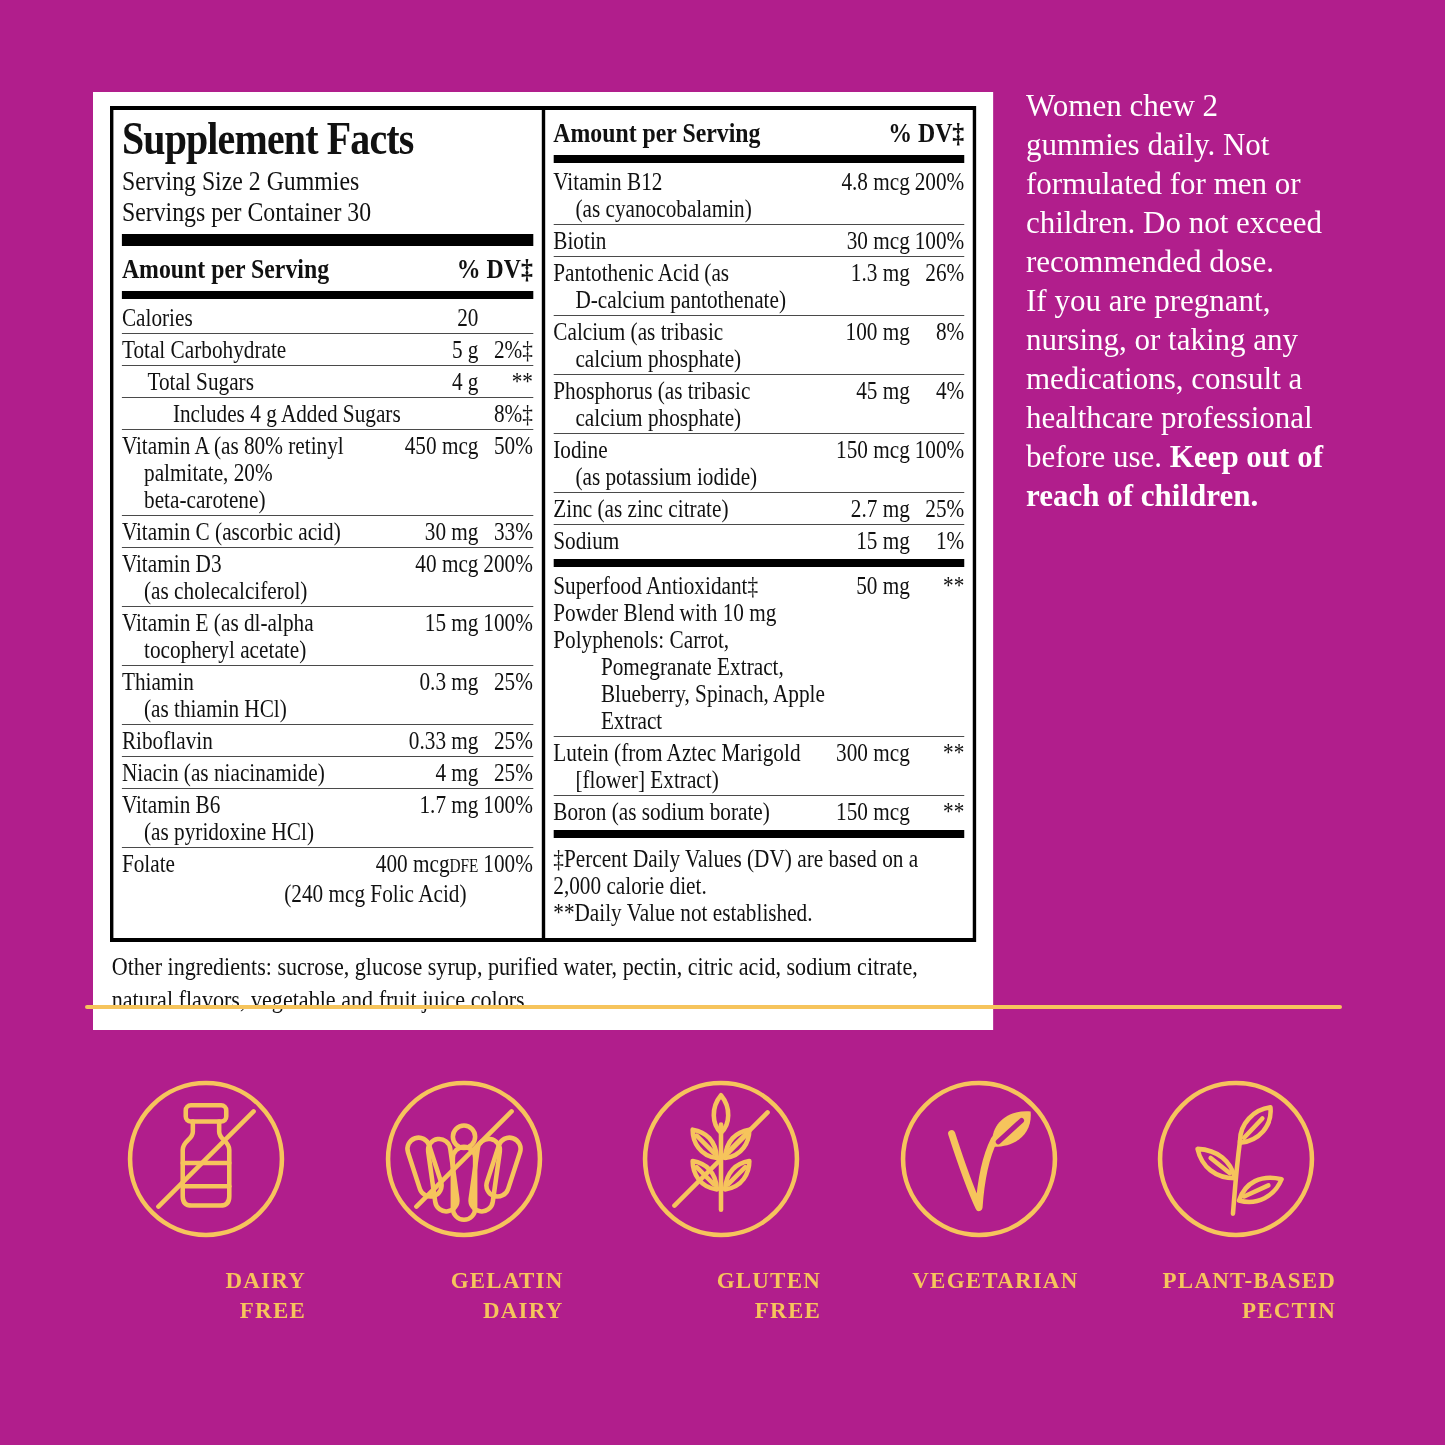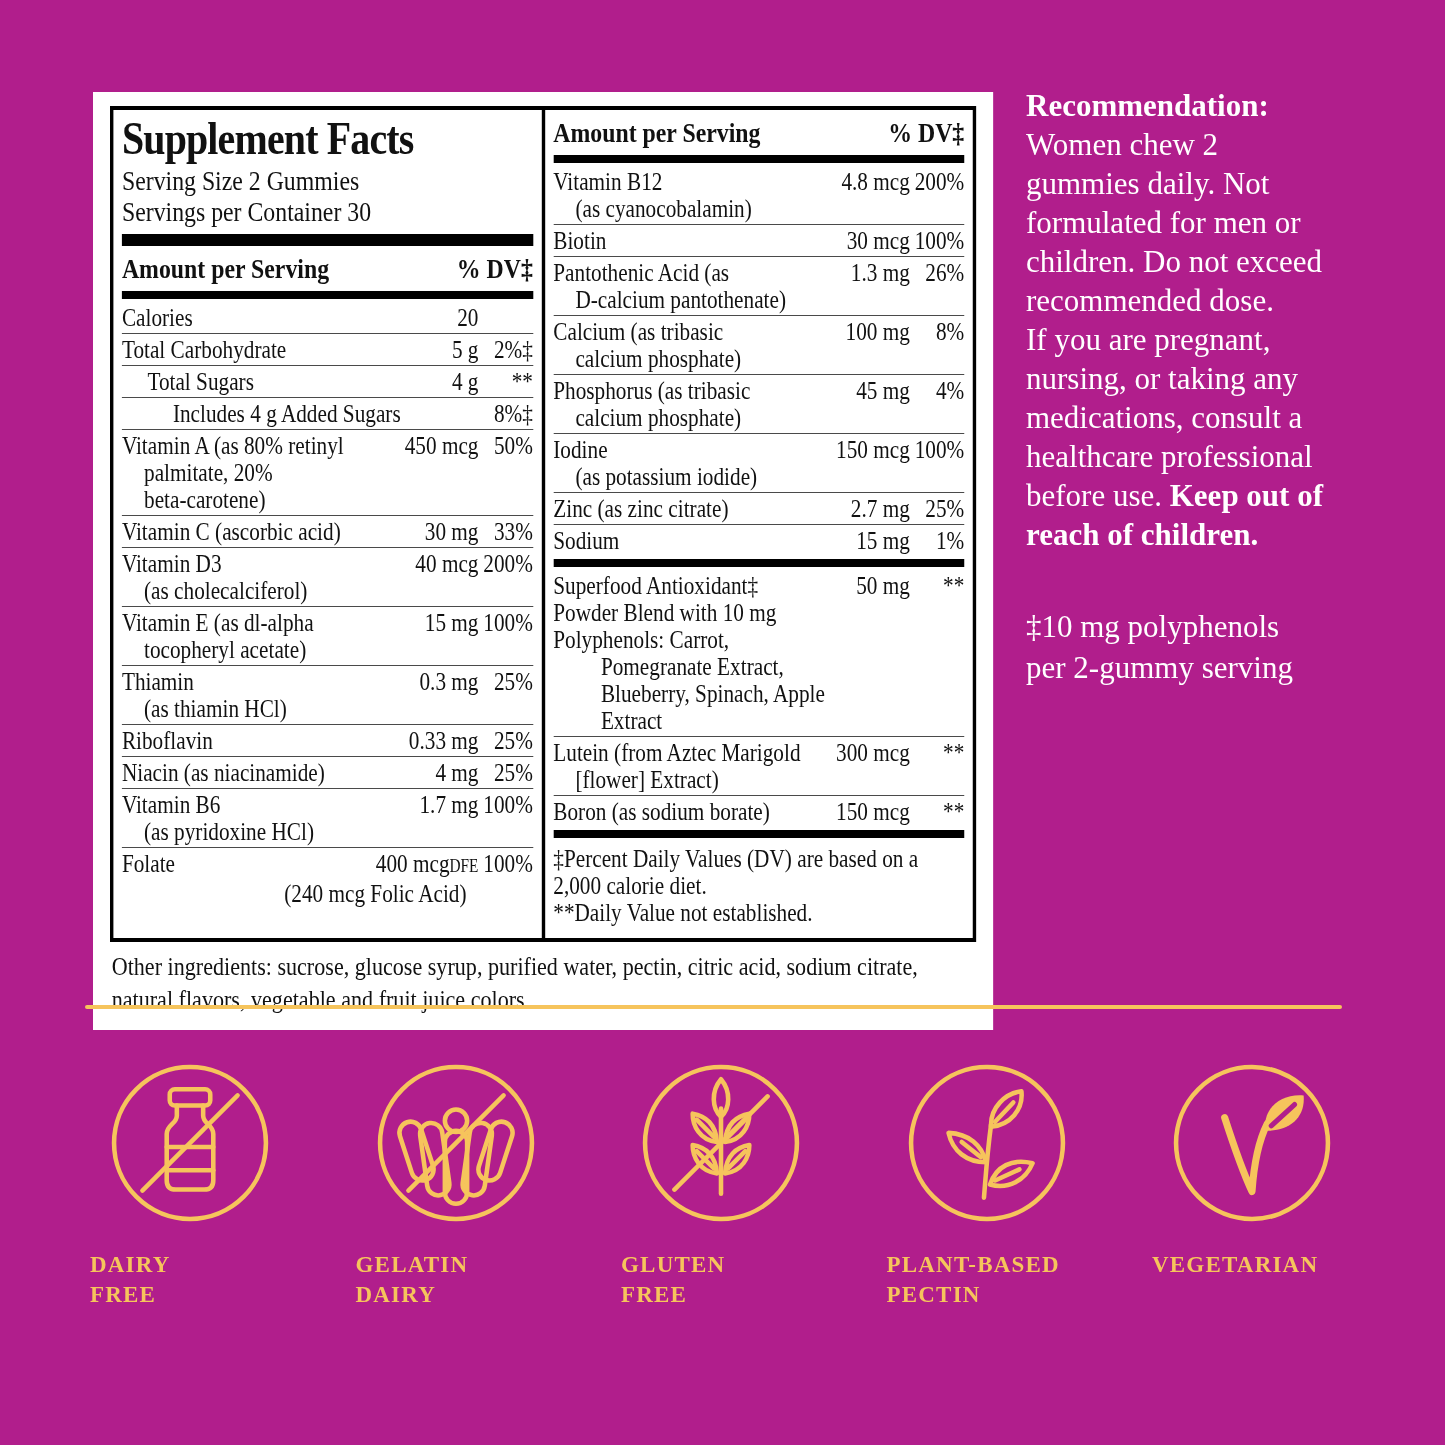--- a/index.html
+++ b/index.html
@@ -89,21 +89,21 @@
 
   
   .divider{
     position:absolute;left:85px;top:1005px;width:1257px;height:4px;
     background:var(--yellow);border-radius:2px;
   }
   .badges{
     position:absolute;left:90px;top:1062px;width:1262px;
     display:flex;justify-content:space-between;
   }
-  .badge{width:200px;margin:0;text-align:left;}
+  .badge{width:200px;margin:16px;text-align:right;}
   .badge svg{width:162px;height:162px;display:block;margin:0 auto;}
   .badge figcaption{
     margin-top:26px;color:var(--yellow);
     font-weight:bold;font-size:23px;letter-spacing:1.2px;line-height:30px;
     white-space:pre-line;
   }
   .badge svg .ln{stroke:var(--yellow);fill:none;stroke-width:4.5;stroke-linecap:round;stroke-linejoin:round;}
   .badge svg .thick{stroke-width:7;}
   .badge svg .fillleaf{fill:var(--yellow);stroke:none;}
   .badge svg .slit{stroke:var(--bg);fill:none;stroke-width:5;stroke-linecap:round;}
@@ -321,33 +321,31 @@
         <div class="footnotes">
           <div>‡Percent Daily Values (DV) are based on a 2,000 calorie diet.</div>
           <div>**Daily Value not established.</div>
         </div>
       </div>
     </div>
     <p class="other">Other ingredients: sucrose, glucose syrup, purified water, pectin, citric acid, sodium citrate, natural flavors, vegetable and fruit juice colors</p>
   </section>
 
   <aside class="reco">
-    <div class="reco-text"><span class="reco-head">Recommendation:</span><span>Women chew 2
+    <div class="reco-text"><span>Women chew 2
 gummies daily. Not
 formulated for men or
 children. Do not exceed
 recommended dose.
 If you are pregnant,
 nursing, or taking any
 medications, consult a
 healthcare professional
 before use. </span><span class="b">Keep out of
 reach of children.</span></div>
-    <div class="reco-foot">‡10 mg polyphenols
-per 2-gummy serving</div>
   </aside>
 
   <div class="divider"></div>
 
   <div class="badges">
 
     <figure class="badge">
       <svg viewBox="0 0 160 160">
         <circle class="ln" cx="80" cy="80" r="75"></circle>
         <rect class="ln" x="60" y="27" width="40" height="16" rx="5"></rect>
@@ -390,36 +388,36 @@
         <line class="ln" x1="73" y1="105" x2="56" y2="88"></line>
         <line class="ln" x1="126" y1="34" x2="34" y2="126"></line>
       </svg>
       <figcaption>GLUTEN
 FREE</figcaption>
     </figure>
 
     <figure class="badge">
       <svg viewBox="0 0 160 160">
         <circle class="ln" cx="80" cy="80" r="75"></circle>
+        <path class="ln thick" d="M53,55 C63,86 73,113 80,128 C82,99 87,77 95,61"></path>
+        <path class="fillleaf" d="M93,67 C91,45 109,31 131,33 C133,55 117,68 95,68 Z"></path>
+        <line class="slit" x1="99" y1="63" x2="122" y2="42"></line>
+      </svg>
+      <figcaption>VEGETARIAN</figcaption>
+    </figure>
+
+    <figure class="badge">
+      <svg viewBox="0 0 160 160">
+        <circle class="ln" cx="80" cy="80" r="75"></circle>
         <path class="ln" d="M77,134 C79,110 80,92 84,62"></path>
         <path class="ln" d="M84,64 C83,45 98,31 114,29 C116,47 103,62 84,64 Z"></path>
         <line class="ln" x1="88" y1="59" x2="106" y2="40"></line>
         <path class="ln" d="M79,99 C60,99 46,88 42,70 C62,71 75,82 79,99 Z"></path>
         <line class="ln" x1="74" y1="94" x2="55" y2="79"></line>
         <path class="ln" d="M83,121 C101,126 118,117 125,100 C105,95 89,103 83,121 Z"></path>
         <line class="ln" x1="88" y1="117" x2="112" y2="106"></line>
       </svg>
       <figcaption>PLANT-BASED
 PECTIN</figcaption>
     </figure>
 
-    <figure class="badge">
-      <svg viewBox="0 0 160 160">
-        <circle class="ln" cx="80" cy="80" r="75"></circle>
-        <path class="ln thick" d="M53,55 C63,86 73,113 80,128 C82,99 87,77 95,61"></path>
-        <path class="fillleaf" d="M93,67 C91,45 109,31 131,33 C133,55 117,68 95,68 Z"></path>
-        <line class="slit" x1="99" y1="63" x2="122" y2="42"></line>
-      </svg>
-      <figcaption>VEGETARIAN</figcaption>
-    </figure>
-
   </div>
 </div>
 
 </body></html>

